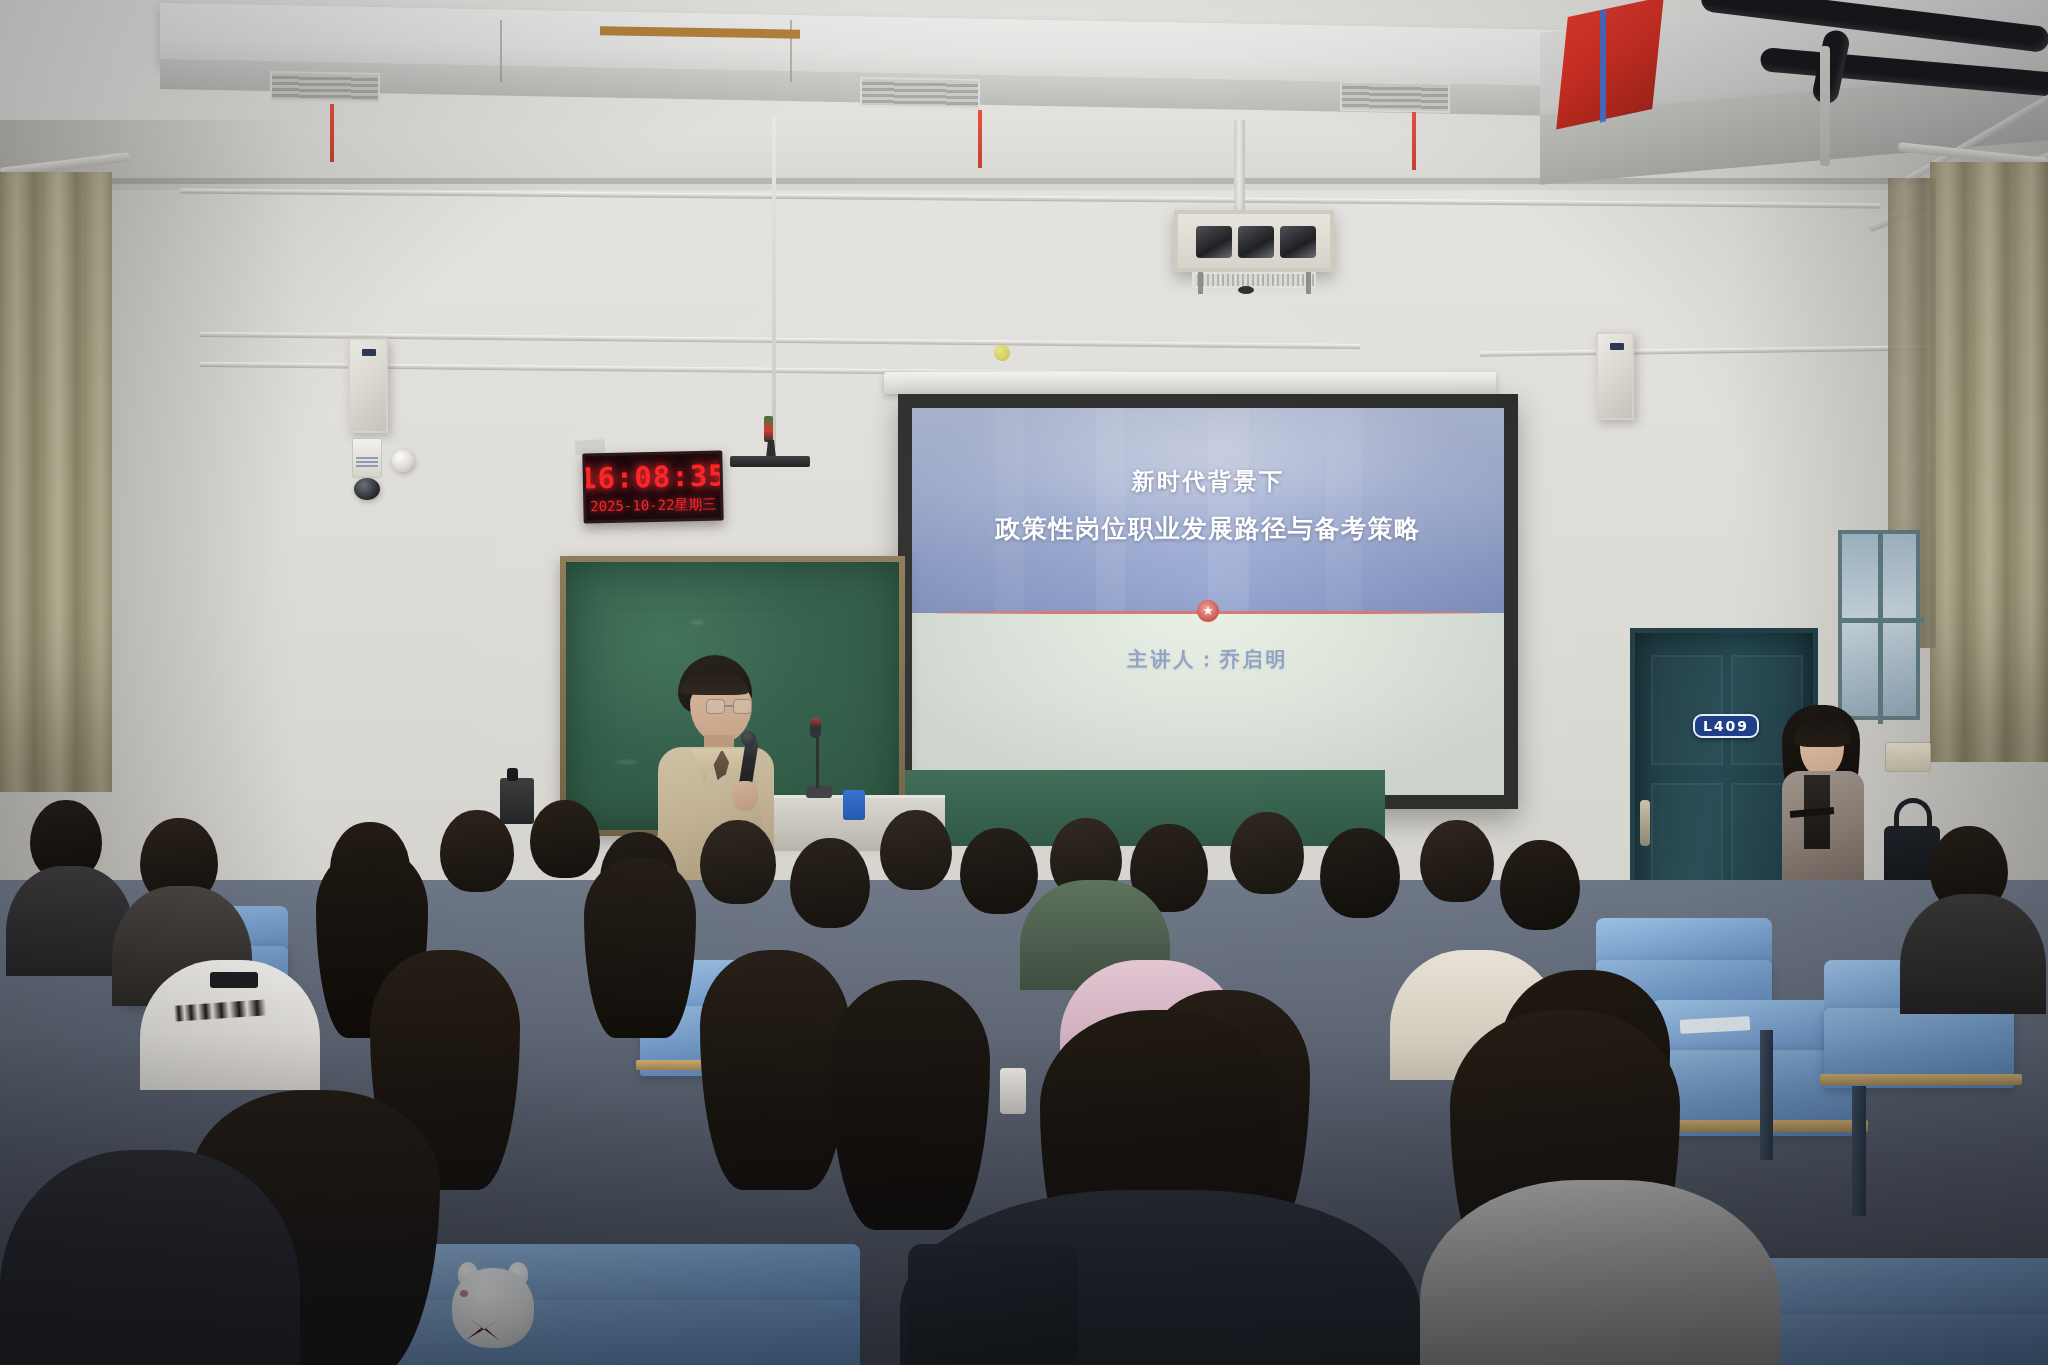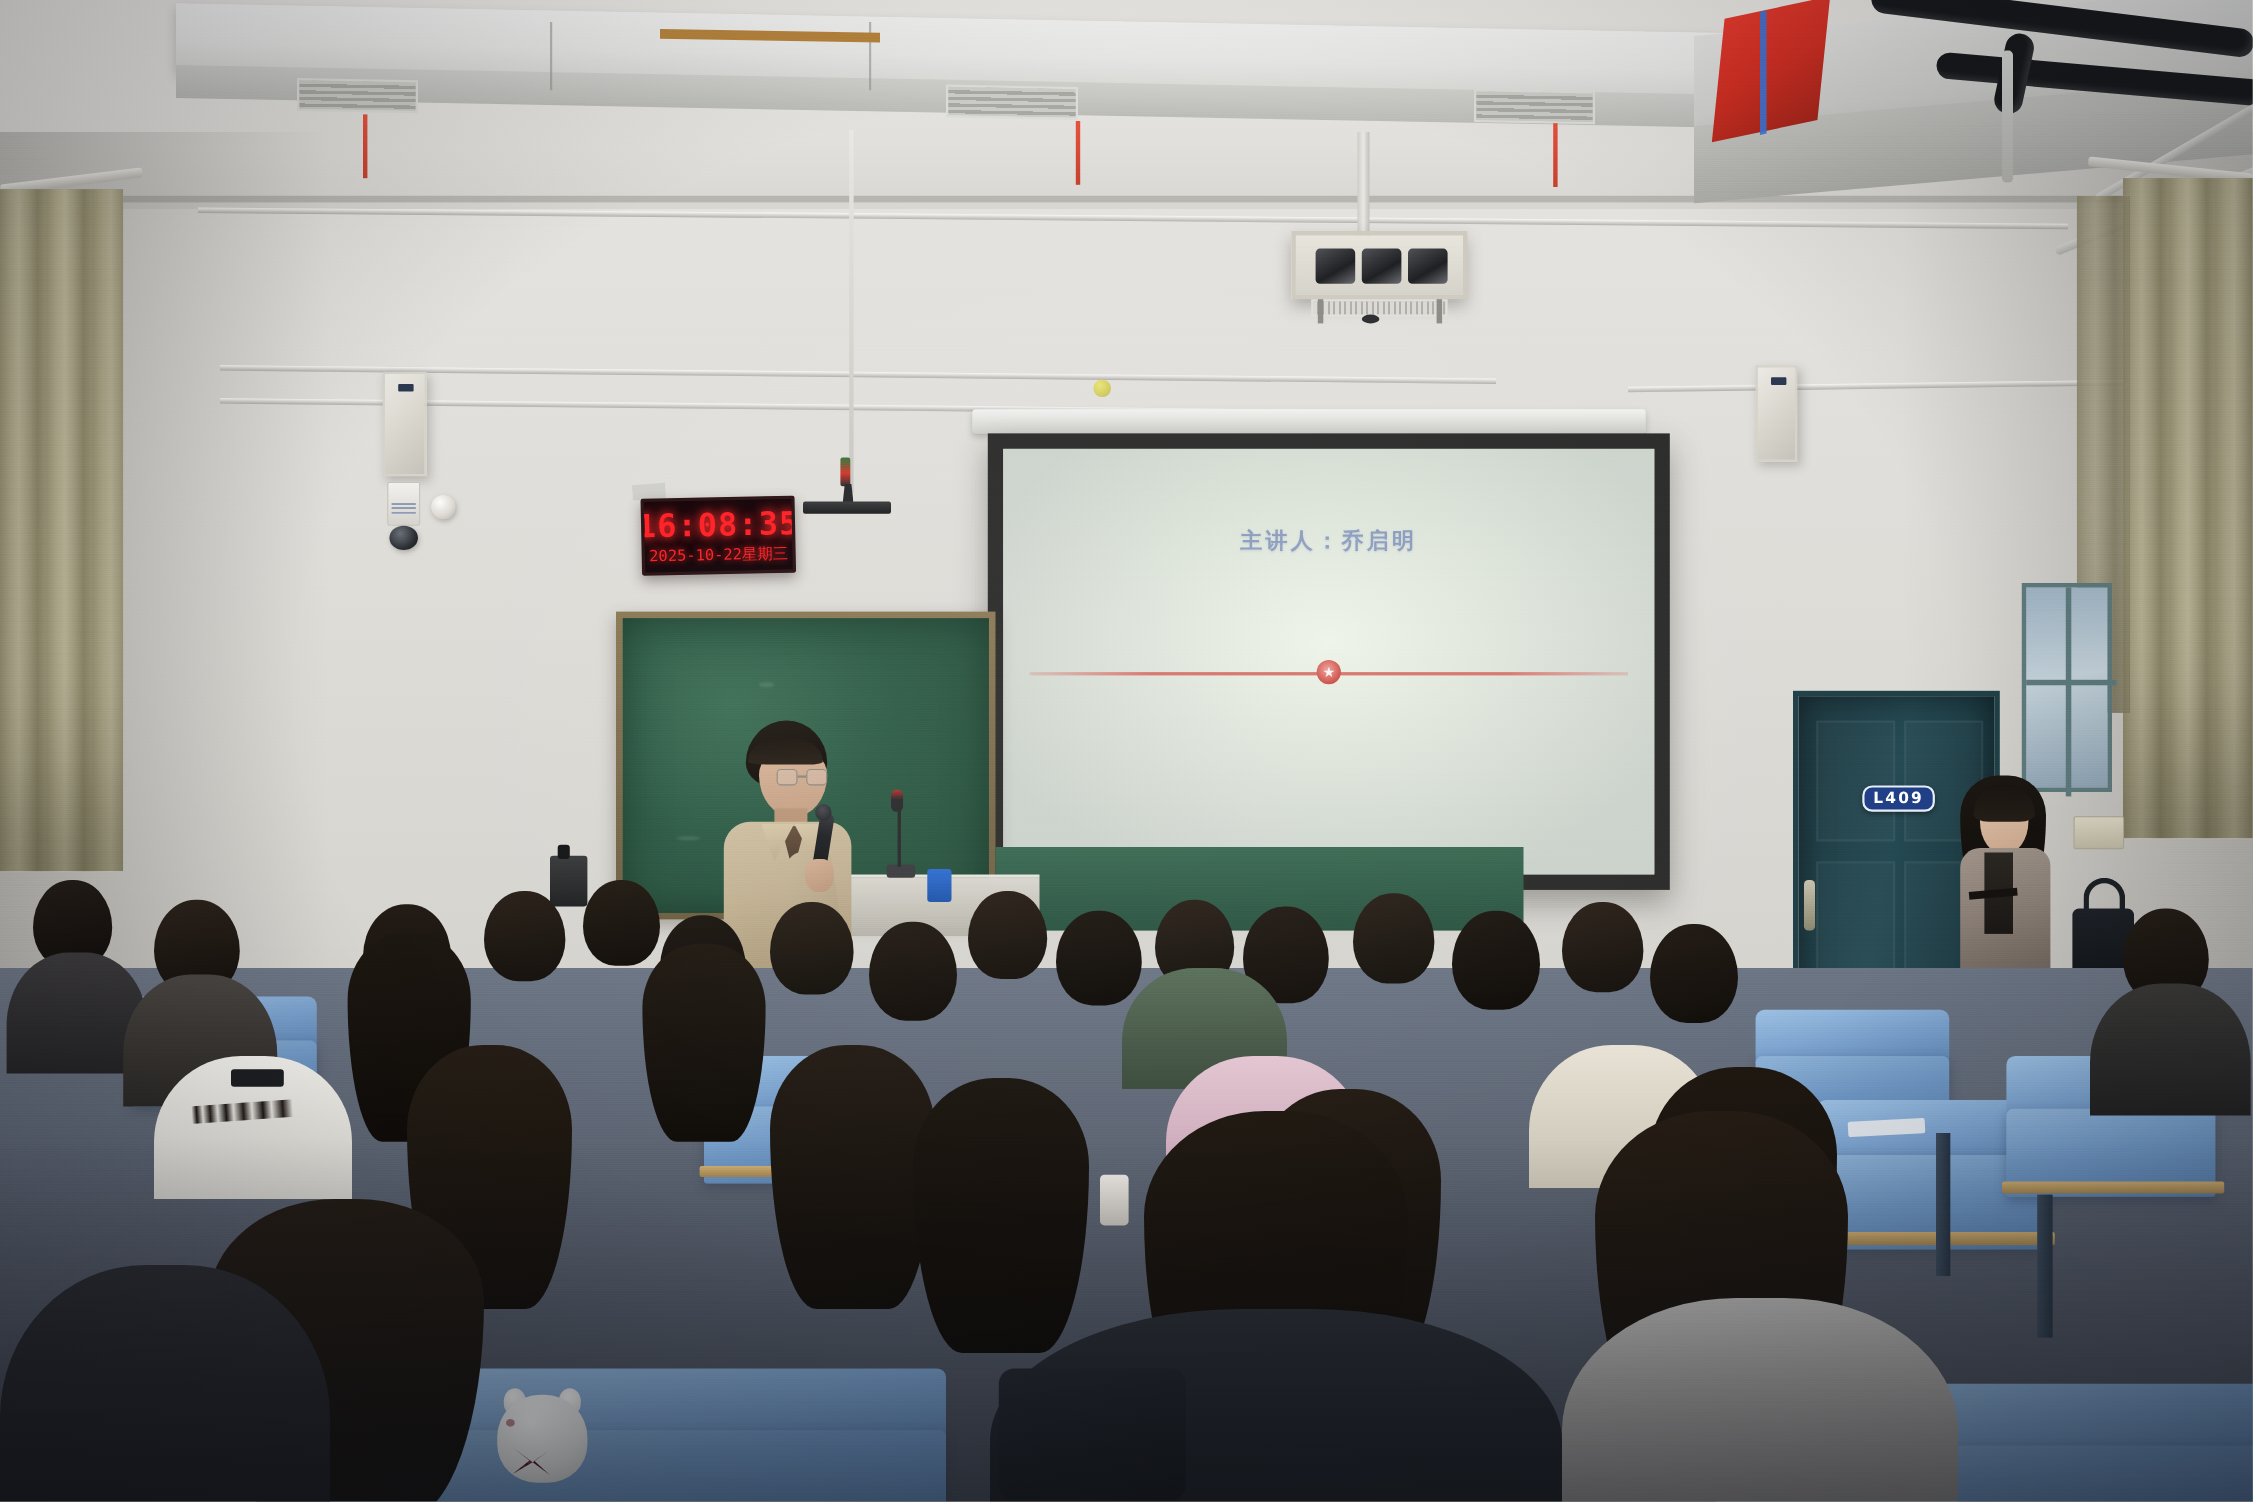--- a/index.html
+++ b/index.html
@@ -808,20 +808,28 @@
   <div class="proj-under"></div>
   <div class="proj-bolt" style="left:1198px;"></div>
   <div class="proj-bolt" style="left:1306px;"></div>
   <div class="proj-lens-flare"></div>
   <div class="tennis-ball"></div>
 
   <div class="screen-box-top"></div>
   <div class="screen-frame"></div>
   <div class="screen-surface">
     <div class="slide">
+      <div class="slide-top">
+        <div class="slide-city"></div>
+        <div class="slide-glow"></div>
+        <div class="slide-title-wrap">
+          <div class="slide-title-1">新时代背景下</div>
+          <div class="slide-title-2">政策性岗位职业发展路径与备考策略</div>
+        </div>
+      </div>
       <div class="slide-divider"></div>
       <div class="slide-star">
         <span>★</span>
       </div>
       <div class="slide-bottom">
         <div class="slide-speaker">主讲人：乔启明</div>
       </div>
     </div>
     <div class="screen-vignette"></div>
   </div>

